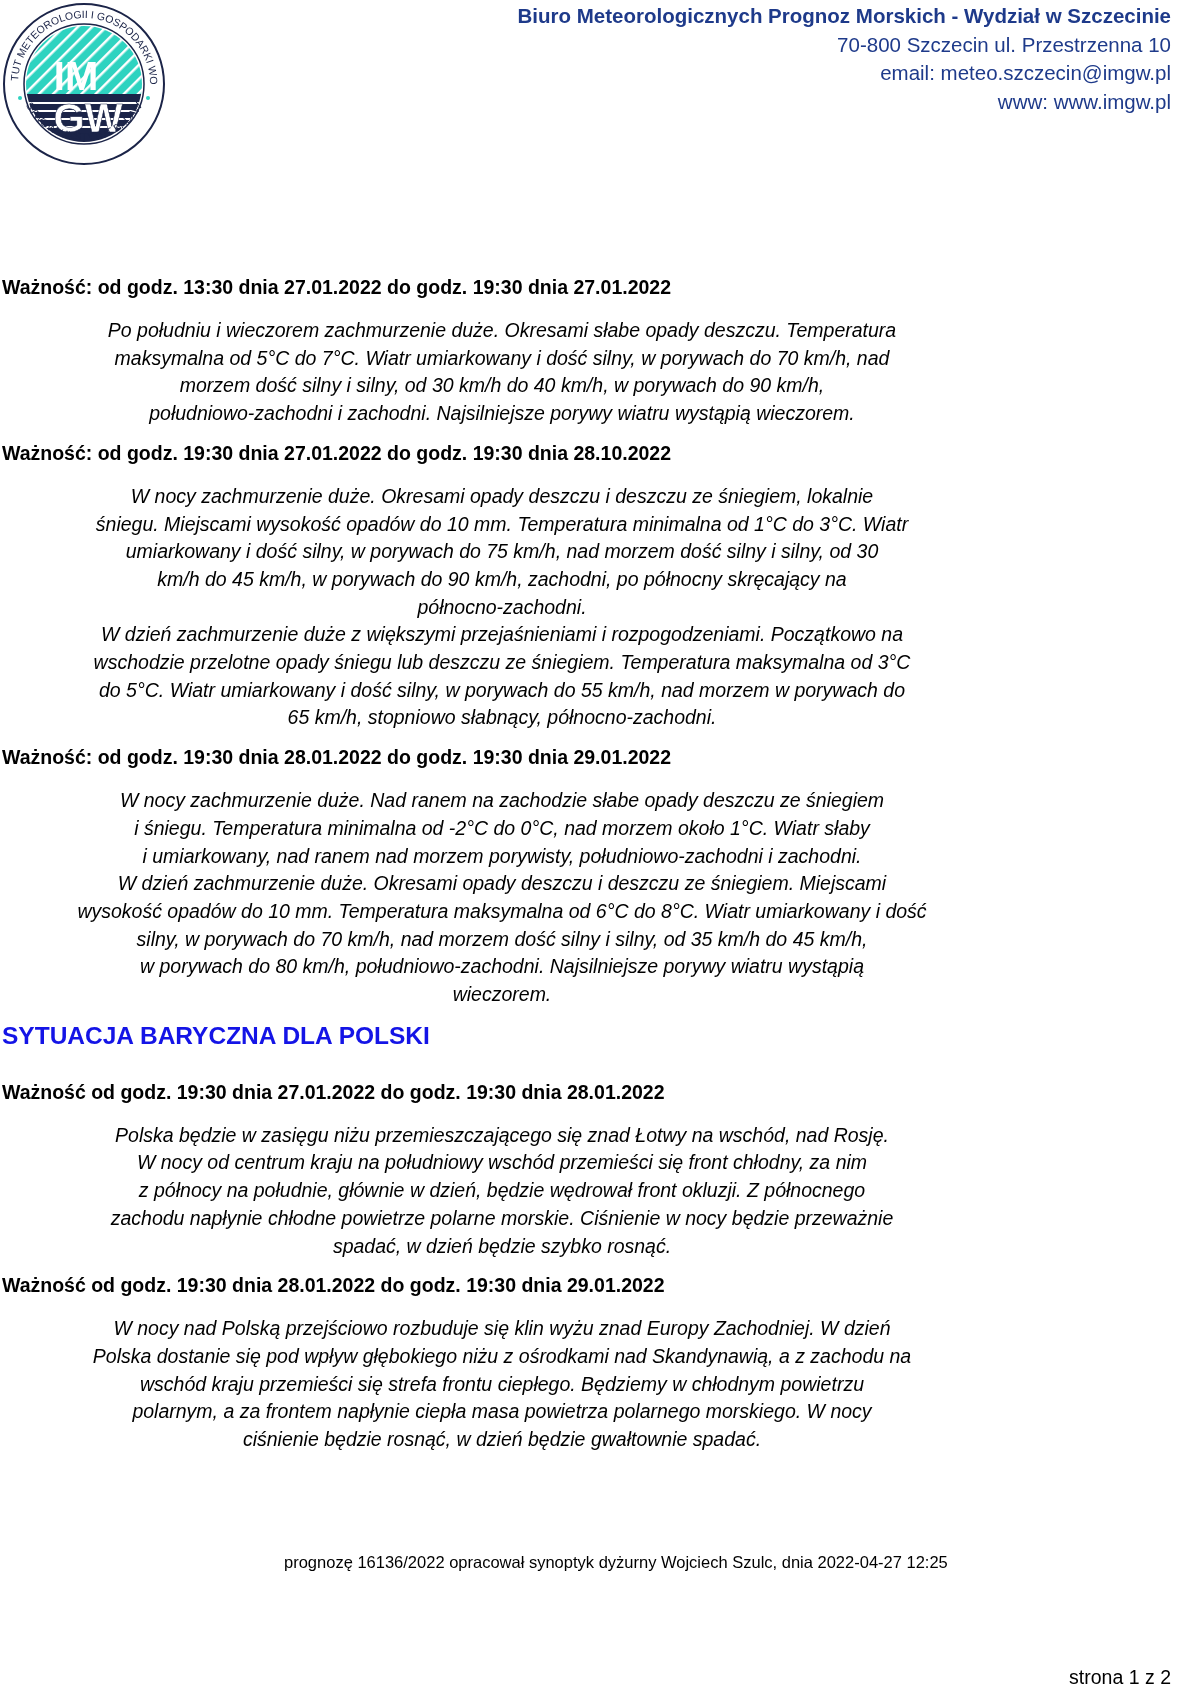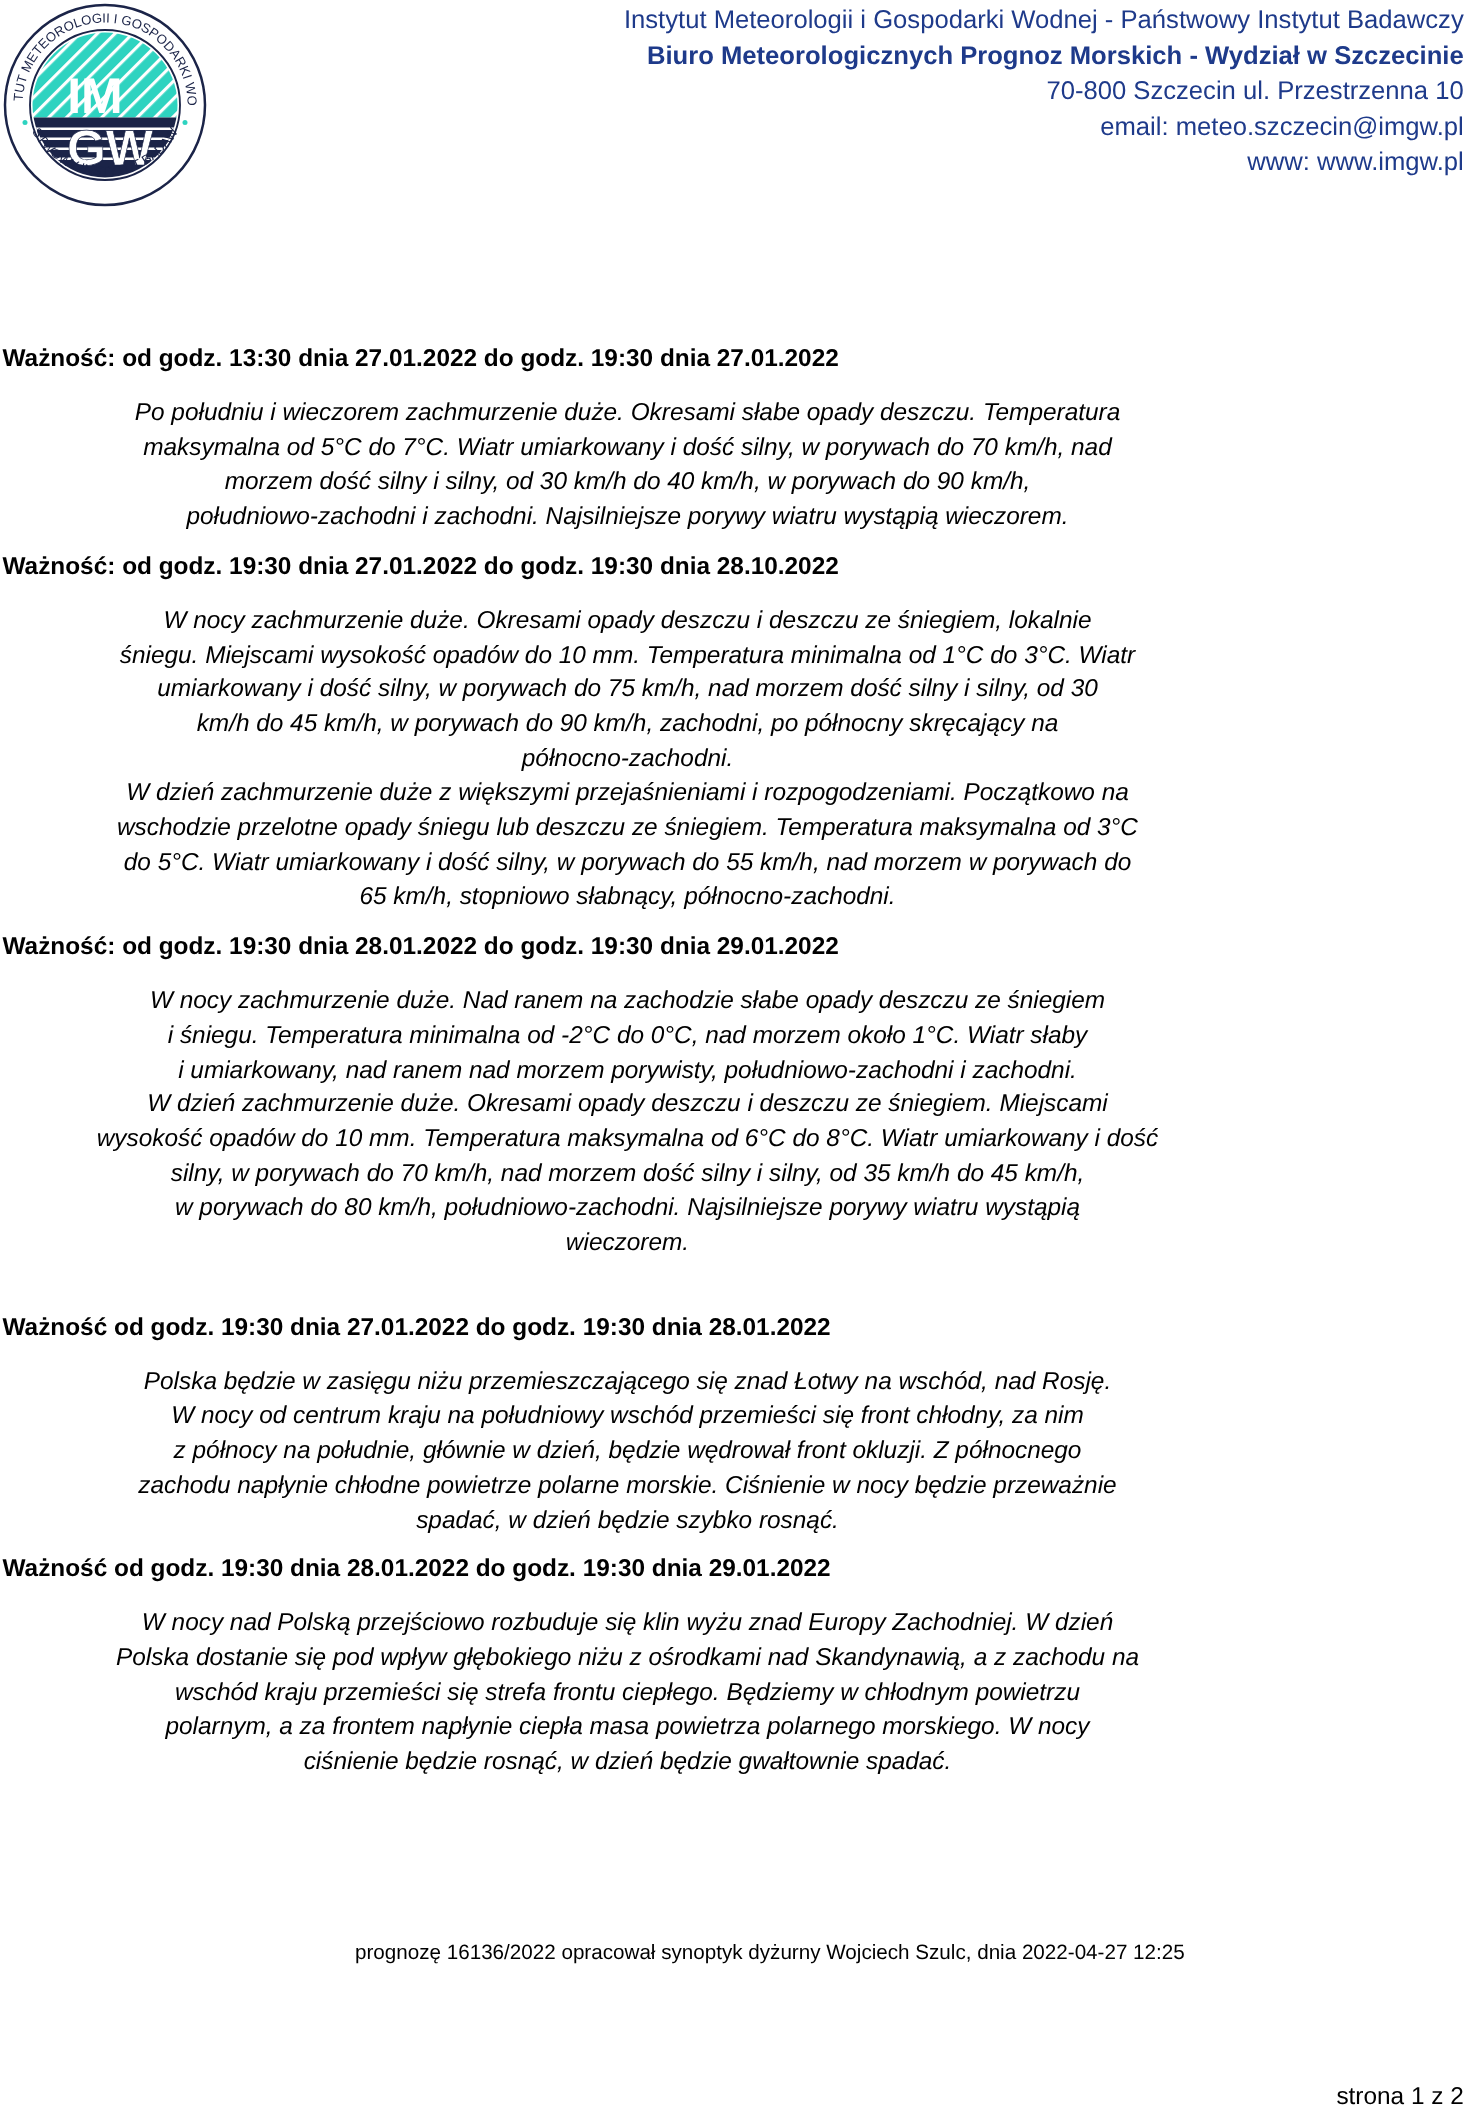--- a/index.html
+++ b/index.html
@@ -45,21 +45,20 @@
     <path id="arcTop" d="M 16 82 A 66 66 0 0 1 148 82" fill="none"></path>
     <path id="arcBot" d="M 22 100 A 66 66 0 0 0 142 100" fill="none"></path>
     <text font-family="Liberation Sans, sans-serif" font-size="10.5" fill="#1b2448"><textPath href="#arcTop" startOffset="50%" text-anchor="middle">INSTYTUT METEOROLOGII I GOSPODARKI WODNEJ</textPath></text>
     <text font-family="Liberation Sans, sans-serif" font-size="10.5" fill="#1b2448"><textPath href="#arcBot" startOffset="50%" text-anchor="middle">PAŃSTWOWY INSTYTUT BADAWCZY</textPath></text>
     <circle cx="18" cy="96" r="2" fill="#2ed3c0"></circle>
     <circle cx="146" cy="96" r="2" fill="#2ed3c0"></circle>
   </svg>
 </div>
 
 <div class="hdr">
-  <div class="l1">Instytut Meteorologii i Gospodarki Wodnej - Państwowy Instytut Badawczy</div>
   <div class="l2">Biuro Meteorologicznych Prognoz Morskich - Wydział w Szczecinie</div>
   <div class="ln">70-800 Szczecin ul. Przestrzenna 10</div>
   <div class="ln">email: meteo.szczecin@imgw.pl</div>
   <div class="ln">www: www.imgw.pl</div>
 </div>
 
 <div class="content">
   <div style="height:28px"></div>
   <p class="valid">Ważność: od godz. 13:30 dnia 27.01.2022 do godz. 19:30 dnia 27.01.2022</p>
   <div style="height:17px"></div>
@@ -84,20 +83,21 @@
   <div style="height:17px"></div>
   <p class="para">  W nocy zachmurzenie duże. Nad ranem na zachodzie słabe opady deszczu ze śniegiem
 i śniegu. Temperatura minimalna od -2°C do 0°C, nad morzem około 1°C. Wiatr słaby
 i umiarkowany, nad ranem nad morzem porywisty, południowo-zachodni i zachodni.
   W dzień zachmurzenie duże. Okresami opady deszczu i deszczu ze śniegiem. Miejscami
 wysokość opadów do 10 mm. Temperatura maksymalna od 6°C do 8°C. Wiatr umiarkowany i dość
 silny, w porywach do 70 km/h, nad morzem dość silny i silny, od 35 km/h do 45 km/h,
 w porywach do 80 km/h, południowo-zachodni. Najsilniejsze porywy wiatru wystąpią
 wieczorem.</p>
   <div style="height:12px"></div>
+  <h1>SYTUACJA BARYCZNA DLA POLSKI</h1>
   <div style="height:28px"></div>
   <p class="valid">Ważność od godz. 19:30 dnia 27.01.2022 do godz. 19:30 dnia 28.01.2022</p>
   <div style="height:17px"></div>
   <p class="para">  Polska będzie w zasięgu niżu przemieszczającego się znad Łotwy na wschód, nad Rosję.
 W nocy od centrum kraju na południowy wschód przemieści się front chłodny, za nim
 z północy na południe, głównie w dzień, będzie wędrował front okluzji. Z północnego
 zachodu napłynie chłodne powietrze polarne morskie. Ciśnienie w nocy będzie przeważnie
 spadać, w dzień będzie szybko rosnąć.</p>
   <div style="height:12px"></div>
   <p class="valid">Ważność od godz. 19:30 dnia 28.01.2022 do godz. 19:30 dnia 29.01.2022</p>

